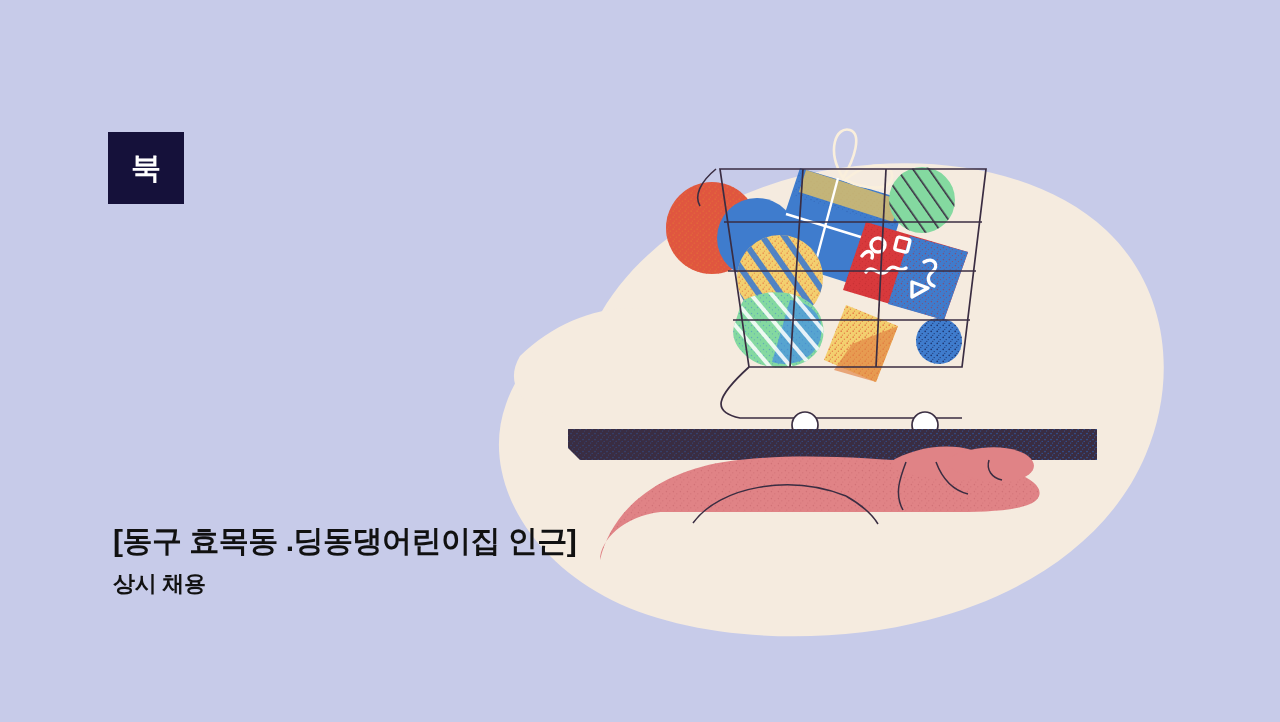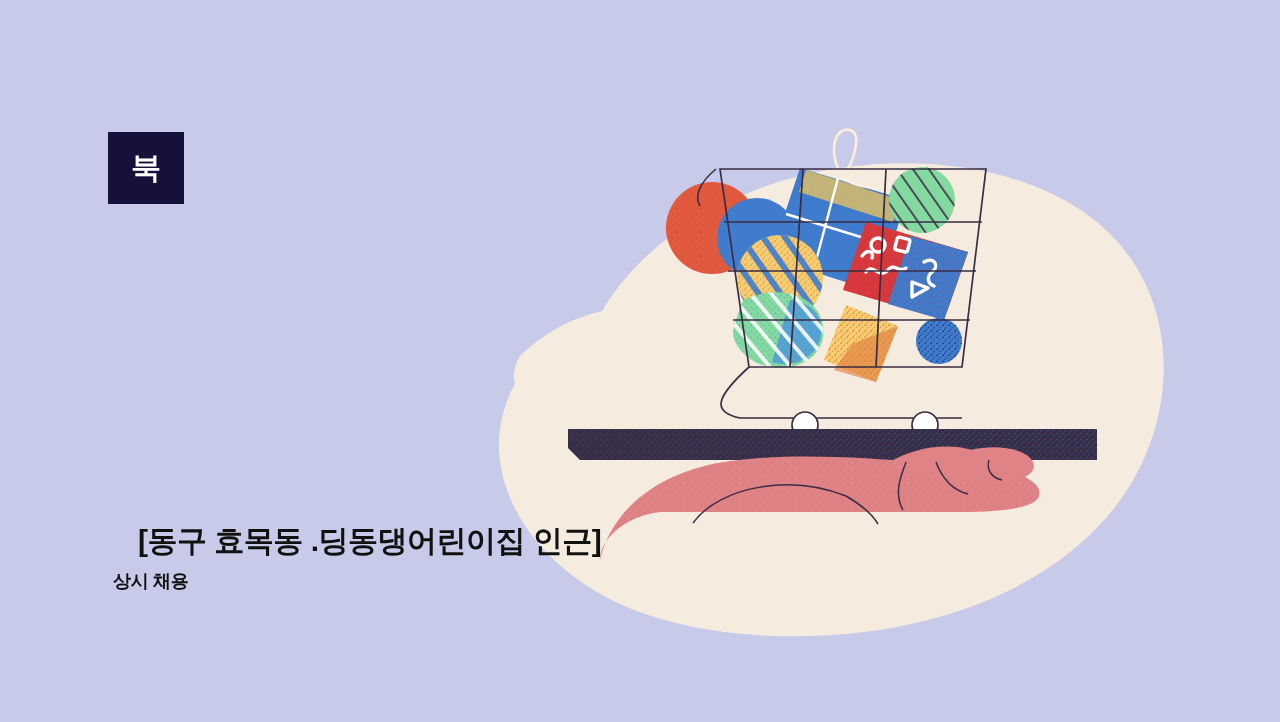--- a/index.html
+++ b/index.html
@@ -89,26 +89,25 @@
     left: 113px;
     top: 522px;
   }
   #location-line {
     color: #111111;
     font-size: 30px;
     font-weight: 700;
     line-height: 1.28;
     white-space: nowrap;
     letter-spacing: -0.5px;
-    margin-left: 25px;
   }
   #recruit-line {
     margin-top: 11px;
     color: #111111;
-    font-size: 18px;
+    font-size: 22px;
     font-weight: 700;
     line-height: 1.2;
     white-space: nowrap;
     letter-spacing: -0.3px;
   }
 </style>
 </head>
 <body>
 
 <div id="card">

